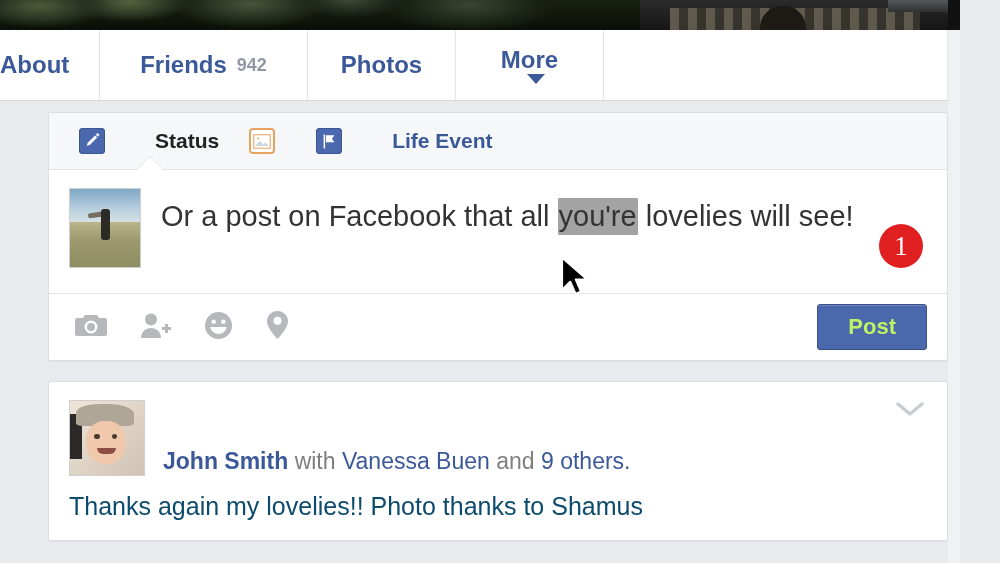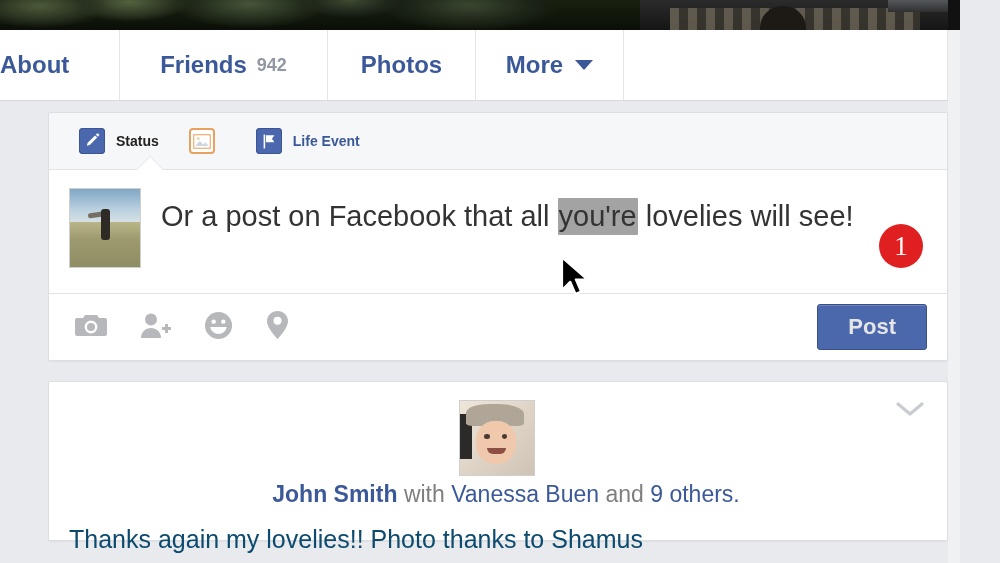--- a/index.html
+++ b/index.html
@@ -51,24 +51,24 @@
     background:#fff;border-bottom:1px solid #d8d8d8;
     display:flex;align-items:stretch;
   }
   .navtab{
     display:flex;align-items:center;justify-content:center;
     border-right:1px solid #e5e5e5;
     color:#3b5998;font-weight:bold;font-size:24px;
     padding:12px 26px;white-space:nowrap;cursor:pointer;
     box-sizing:border-box;
   }
-  .navtab.about{width:120px;padding:0;justify-content:flex-start;padding-left:0;}
+  .navtab.about{width:100px;padding:0;justify-content:flex-start;padding-left:0;}
   .navtab.friends{width:208px;}
   .navtab.photos{width:148px;}
-  .navtab.more{width:148px;}
+  .navtab.more{width:148px;flex-direction:column;}
   .navtab .count{
     color:#9197a3;font-weight:bold;font-size:18px;margin-left:10px;
   }
   .navtab .caret{
     margin-left:12px;width:0;height:0;
     border-left:9px solid transparent;border-right:9px solid transparent;
     border-top:10px solid #3b5998;
   }
   .navfill{flex:1;border-right:1px solid #e5e5e5;}
 
@@ -83,21 +83,21 @@
     display:flex;align-items:center;padding-left:30px;position:relative;
   }
   .ctab{display:flex;align-items:center;margin-right:30px;cursor:pointer;}
   .ctab .glyph{
     width:26px;height:26px;border-radius:4px;display:flex;align-items:center;justify-content:center;
     margin-right:11px;flex:none;
   }
   .glyph.status{background:#4b67ad;box-shadow:inset 0 0 0 1px #3c5593;}
   .glyph.photo{background:#fff;box-shadow:inset 0 0 0 2px #e8a260;}
   .glyph.life{background:#4b67ad;box-shadow:inset 0 0 0 1px #3c5593;}
-  .ctab .label{font-size:14px;font-weight:bold;color:#3b5998;white-space:nowrap;}
+  .ctab .label{font-size:21px;font-weight:bold;color:#3b5998;white-space:nowrap;margin-left:39px;}
   .ctab.active .label{color:#222;}
   .tri{
     position:absolute;left:88px;bottom:-1px;width:0;height:0;
     border-left:13px solid transparent;border-right:13px solid transparent;
     border-bottom:13px solid #fff;
   }
   .tri-b{
     position:absolute;left:87px;bottom:-1px;width:0;height:0;
     border-left:14px solid transparent;border-right:14px solid transparent;
     border-bottom:14px solid #e1e3e8;
@@ -131,27 +131,27 @@
   }
 
   .composer-actions{
     height:66px;border-top:1px solid #e1e3e8;display:flex;align-items:center;
     padding:0 20px 0 26px;
   }
   .icons{display:flex;align-items:center;gap:33px;flex:1;}
   .ico{cursor:pointer;display:block;}
   .postbtn{
     background:#4c68ad;border:1px solid #384f88;border-radius:3px;
-    color:#e5e5e5;font-weight:bold;font-size:22px;padding:9px 30px;cursor:pointer;
+    color:#bef264;font-weight:bold;font-size:22px;padding:9px 30px;cursor:pointer;
     box-shadow:inset 0 1px 0 rgba(255,255,255,.18);
   }
 
   
   .post{margin-top:20px;padding:18px 22px 0 20px;position:relative;height:160px;box-sizing:border-box;}
-  .post-head{display:flex;align-items:center;flex-direction:column;}
+  .post-head{display:flex;align-items:flex-end;}
   .pavatar{
     width:74px;height:74px;flex:none;border:1px solid #cfcfcf;overflow:hidden;position:relative;background:#d9cfc3;
   }
   .pavatar .bg{position:absolute;inset:0;background:linear-gradient(135deg,#efe6da,#cfc3b4);}
   .pavatar .hat{position:absolute;left:8%;top:4%;width:78%;height:30%;background:#b0a697;border-radius:40% 45% 12% 12%;}
   .pavatar .face{position:absolute;left:22%;top:27%;width:54%;height:58%;background:#f0c8ac;border-radius:45% 45% 46% 46%;}
   .pavatar .smile{position:absolute;left:36%;top:63%;width:26%;height:9%;background:#8d4f45;border-radius:0 0 10px 10px;}
   .pavatar .eye1{position:absolute;left:33%;top:45%;width:7%;height:6%;background:#4a3a2d;border-radius:50%;}
   .pavatar .eye2{position:absolute;left:57%;top:45%;width:7%;height:6%;background:#4a3a2d;border-radius:50%;}
   .pavatar .dark{position:absolute;left:0;top:18%;width:16%;height:60%;background:#2c2a28;}

